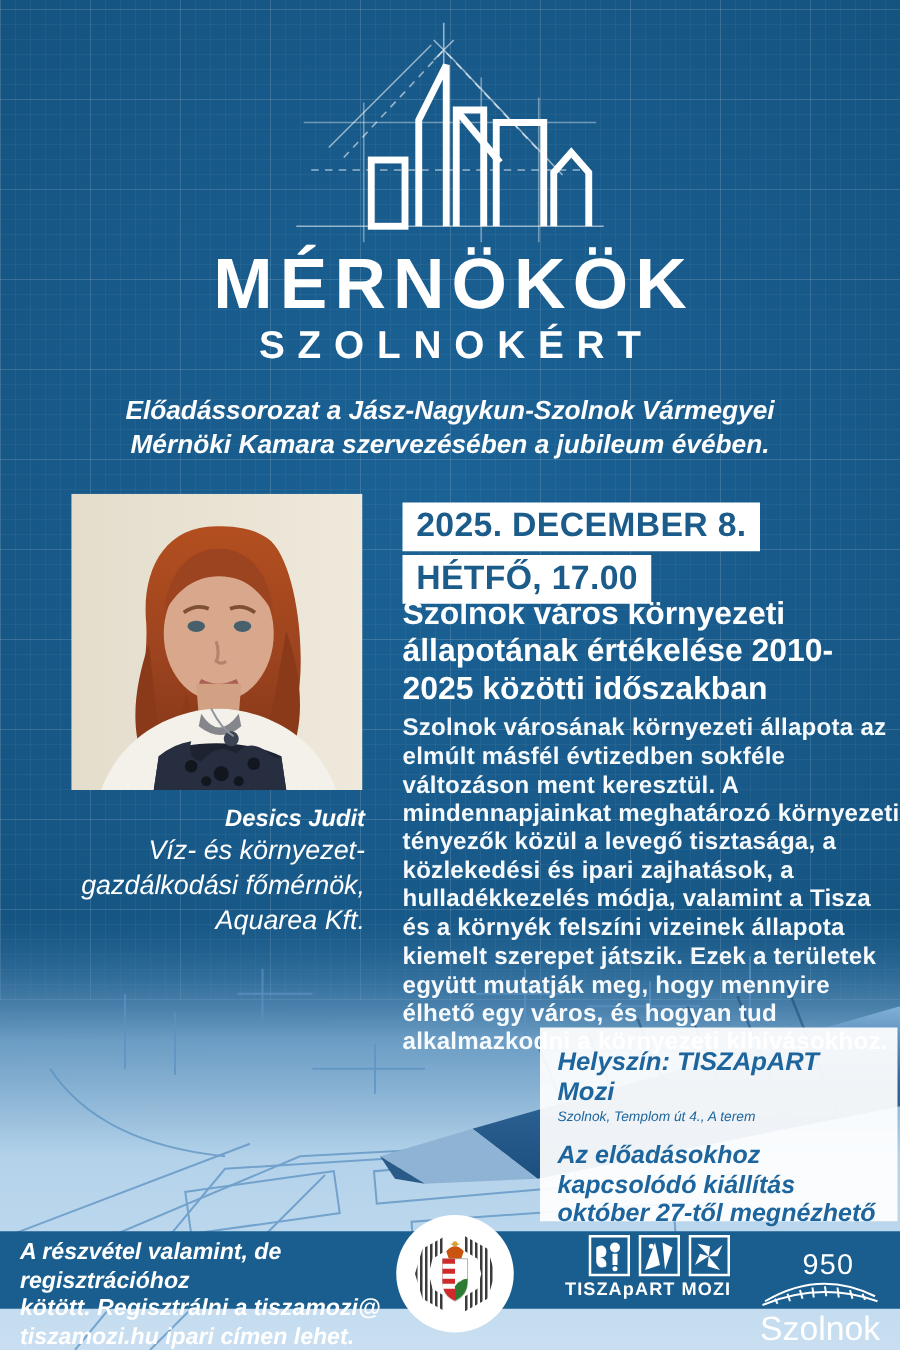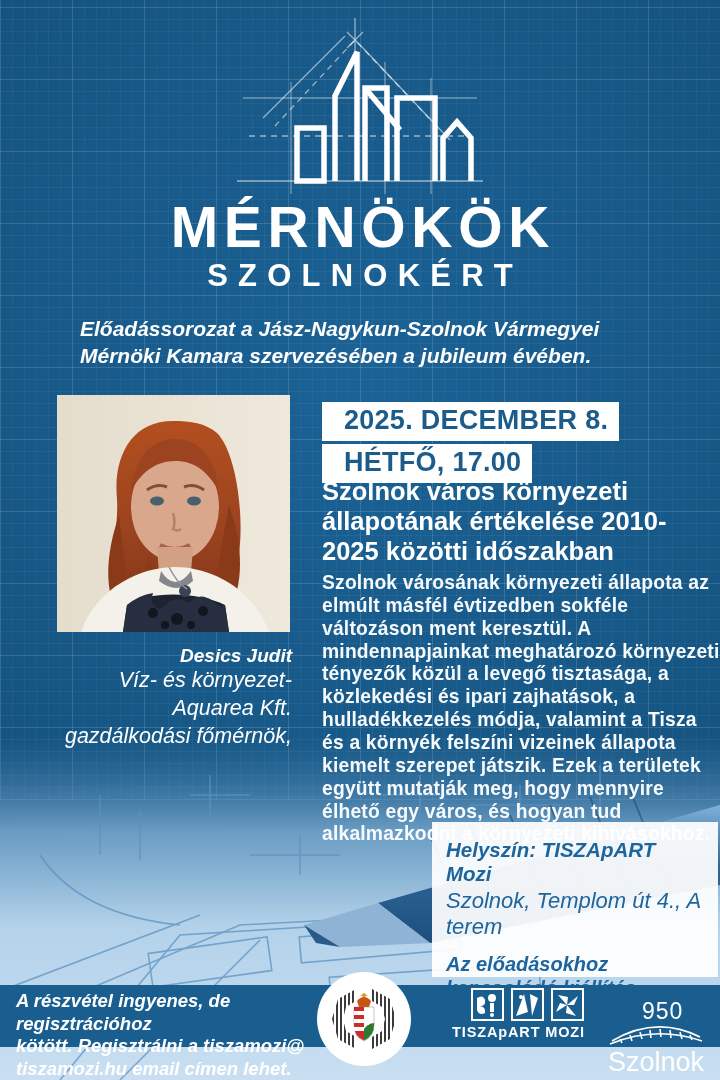--- a/index.html
+++ b/index.html
@@ -17,43 +17,43 @@
       repeating-linear-gradient(90deg, rgba(255,255,255,0.10) 0 1px, transparent 1px 72px),
       repeating-linear-gradient(0deg, rgba(255,255,255,0.045) 0 1px, transparent 1px 12px),
       repeating-linear-gradient(90deg, rgba(255,255,255,0.045) 0 1px, transparent 1px 12px);
   }
   
   .logo{position:absolute;left:50%;top:18px;transform:translateX(-50%);}
   .title1{position:absolute;left:0;top:194px;width:720px;text-align:center;
     font-size:57px;font-weight:bold;letter-spacing:0.10em;text-indent:0.10em;color:#fff;}
   .title2{position:absolute;left:0;top:258px;width:720px;text-align:center;
     font-size:31px;font-weight:bold;letter-spacing:0.33em;text-indent:0.33em;color:#fff;}
-  .subtitle{position:absolute;left:80px;top:316px;width:560px;
+  .subtitle{position:absolute;left:80px;top:316px;width:560px;text-align:center;
     font-size:21px;font-weight:bold;font-style:italic;line-height:1.27;color:#fdfdfd;}
   
   .photo{position:absolute;left:57px;top:395px;width:233px;height:237px;display:block;}
   .speaker{position:absolute;left:30px;top:645px;width:262px;text-align:right;}
   .speaker-name{font-size:19px;font-weight:bold;font-style:italic;margin-bottom:0;}
   .speaker-role{font-size:21.5px;font-style:italic;line-height:1.3;}
   
   .date-badge{position:absolute;left:322px;top:402px;width:398px;}
   .badge-line{display:table;background:#fff;color:#1b5c8b;font-weight:bold;
-    font-size:27px;padding:3px 11px 5px 22px;margin-bottom:3px;letter-spacing:0.01em;}
+    font-size:27px;padding:3px 11px 5px 11px;margin-bottom:3px;letter-spacing:0.01em;}
   .talk-title{position:absolute;left:322px;top:477px;width:400px;
     font-size:25.5px;font-weight:bold;line-height:1.17;color:#fff;}
   .talk-body{position:absolute;left:322px;top:572px;width:400px;
     font-size:19.3px;font-weight:bold;line-height:1.185;color:#f6fafd;letter-spacing:0.01em;}
   
   .blueprint{position:absolute;left:0;top:735px;width:720px;height:345px;}
   
   .venue{position:absolute;left:432px;top:822px;width:286px;height:155px;
     background:rgba(255,255,255,0.93);color:#1d659c;text-align:left;
     box-sizing:border-box;padding:16px 14px 0 14px;font-style:italic;}
   .venue-label{font-size:20.5px;font-weight:bold;}
-  .venue-address{font-size:22px;margin-top:2px;}
+  .venue-address{font-size:11px;margin-top:2px;}
   .venue-note{font-size:20px;font-weight:bold;line-height:1.18;margin-top:13px;}
   
   .footer-bar{position:absolute;left:0;top:985px;width:720px;height:62px;background:#1a5e8f;}
   .registration{position:absolute;left:16px;top:990px;width:310px;
     font-size:18.5px;font-weight:bold;font-style:italic;line-height:1.22;color:#fff;}
   .kamara{position:absolute;left:316px;top:971px;width:96px;height:96px;}
   .tiszapart{position:absolute;left:452px;top:988px;width:150px;text-align:left;}
   .tp-squares{display:flex;justify-content:center;gap:7px;}
   .tp-sq{width:33px;height:33px;border:2.5px solid #fff;box-sizing:border-box;
     display:flex;align-items:center;justify-content:center;}
@@ -189,45 +189,45 @@
     </g>
     <path d="M104 176 q14 22 30 0 l2 10 q-16 14 -34 0 Z" fill="#3a3f4d" opacity="0.6"></path>
     <circle cx="128" cy="196" r="6" fill="#3c4352"></circle>
     <path d="M112 172 q8 16 18 22" stroke="#8d949f" stroke-width="1.5" fill="none"></path>
   </svg>
 
   <div class="speaker">
     <div class="speaker-name">Desics Judit</div>
     <div class="speaker-role">
       <div>Víz- és környezet-</div>
+      <div>gazdálkodási főmérnök,</div>
       <div>Aquarea Kft.</div>
-      <div>gazdálkodási főmérnök,</div>
     </div>
   </div>
 
   <div class="date-badge">
     <div class="badge-line">2025. DECEMBER 8.</div>
     <div class="badge-line">HÉTFŐ, 17.00</div>
   </div>
 
   <div class="talk-title">Szolnok város környezeti állapotának értékelése 2010-2025 közötti időszakban</div>
   <div class="talk-body">Szolnok városának környezeti állapota az elmúlt másfél évtizedben sokféle változáson ment keresztül. A mindennapjainkat meghatározó környezeti tényezők közül a levegő tisztasága, a közlekedési és ipari zajhatások, a hulladékkezelés módja, valamint a Tisza és a környék felszíni vizeinek állapota kiemelt szerepet játszik. Ezek a területek együtt mutatják meg, hogy mennyire élhető egy város, és hogyan tud alkalmazkodni a környezeti kihívásokhoz.</div>
 
   <div class="venue">
     <div class="venue-label">Helyszín: TISZApART Mozi</div>
     <div class="venue-address">Szolnok, Templom út 4., A terem</div>
     <div class="venue-note">Az előadásokhoz kapcsolódó kiállítás október 27-től megnézhető a Tisza Mozi Art Caféban.</div>
   </div>
 
   <div class="footer-bar"></div>
 
   <div class="registration">
-    <div>A részvétel ingyenes, de regisztrációhoz</div>
+    <div>A részvétel valamint, de regisztrációhoz</div>
     <div>kötött. Regisztrálni a tiszamozi@</div>
-    <div>tiszamozi.hu email címen lehet.</div>
+    <div>tiszamozi.hu ipari címen lehet.</div>
   </div>
 
   <div class="kamara">
     <svg width="96" height="96" viewBox="0 0 96 96">
       <defs>
         <pattern id="hatch" width="4" height="4" patternUnits="userSpaceOnUse">
           <rect width="4" height="4" fill="#fff"></rect>
           <rect width="2" height="4" fill="#3b3b3b"></rect>
         </pattern>
       </defs>

